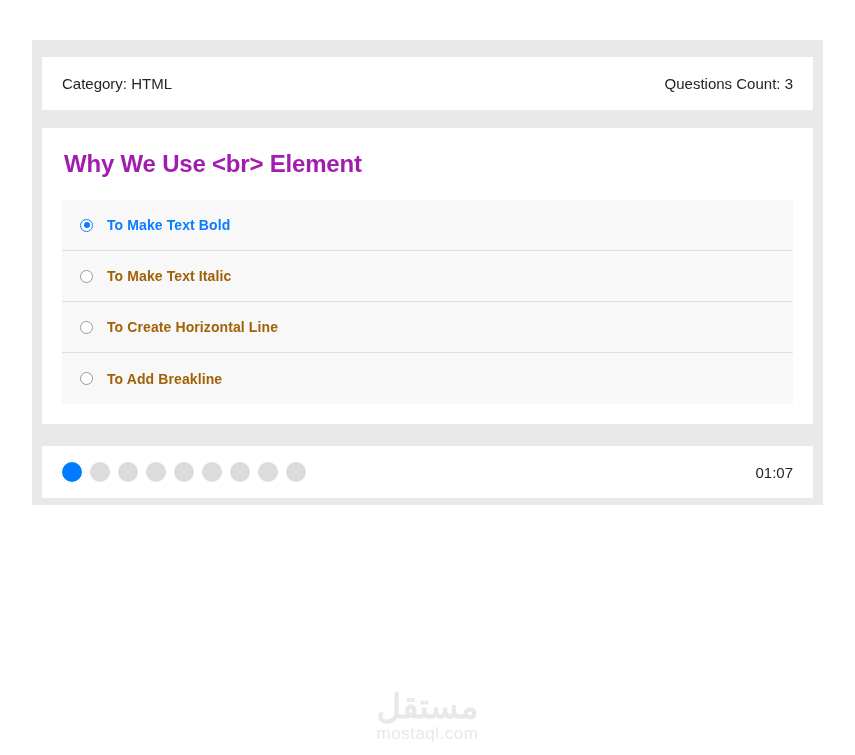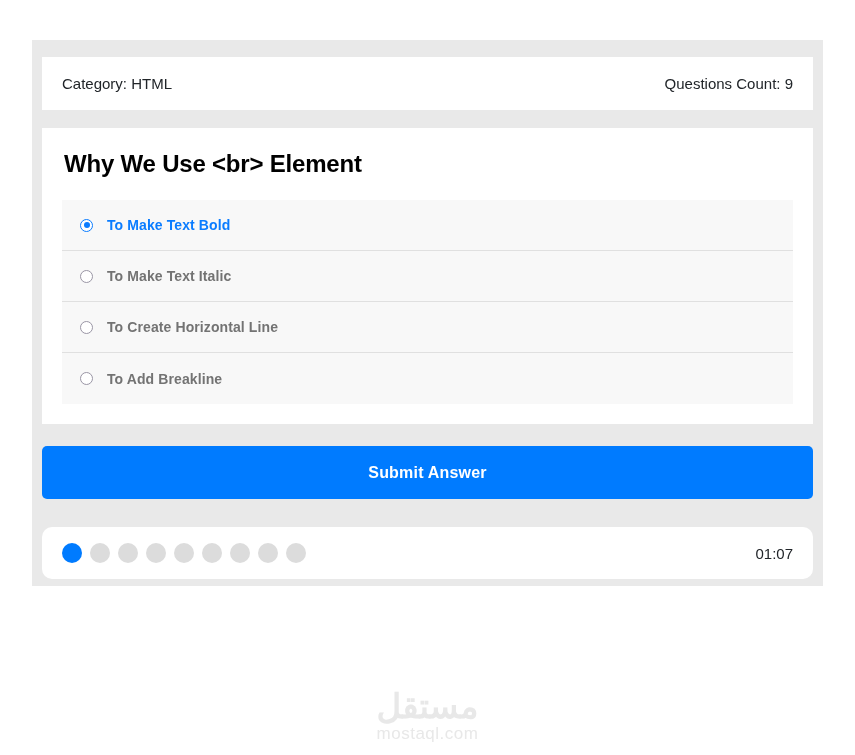--- a/index.html
+++ b/index.html
@@ -46,21 +46,21 @@
   
   .question-card {
     background: #ffffff;
     margin-top: 18px;
     padding: 22px 20px 20px 20px;
     box-sizing: border-box;
   }
   .question-title {
     font-size: 24px;
     font-weight: bold;
-    color: #000000;
+    color: #a21caf;
     margin: 0 0 22px 2px;
     letter-spacing: -0.2px;
   }
 
   
   .options-list {
     border: 0;
     text-align: center;
   }
   .option-row {
@@ -98,21 +98,21 @@
     width: 6px;
     height: 6px;
     margin-left: -3px;
     margin-top: -3px;
     border-radius: 50%;
     background: #0a7cff;
   }
   .option-label {
     font-size: 14px;
     font-weight: bold;
-    color: #737373;
+    color: #a16207;
     letter-spacing: 0.1px;
   }
   .option-row.selected .option-label {
     color: #0a7cff;
   }
 
   
   .submit-button {
     display: block;
     width: 100%;
@@ -125,28 +125,27 @@
     border: 0;
     border-radius: 5px;
     cursor: pointer;
     font-family: "Liberation Sans", sans-serif;
     letter-spacing: 0.2px;
   }
 
   
   .footer-card {
     background: #ffffff;
-    margin-top: 28px;
+    margin-top: 22px;
     height: 52px;
     display: flex;
     align-items: center;
     justify-content: space-between;
     padding: 0 20px;
     box-sizing: border-box;
-    border-radius: 10px;
   }
   .dots {
     display: flex;
     align-items: center;
     gap: 8px;
   }
   .dot {
     width: 20px;
     height: 20px;
     border-radius: 50%;
@@ -182,21 +181,21 @@
     letter-spacing: 0.5px;
   }
 </style>
 </head>
 <body>
 
 <div class="quiz-shell">
 
   <div class="header-card">
     <span class="header-text">Category: HTML</span>
-    <span class="header-text">Questions Count: 9</span>
+    <span class="header-text">Questions Count: 3</span>
   </div>
 
   <div class="question-card">
     <h1 class="question-title">Why We Use &lt;br&gt; Element</h1>
 
     <div class="options-list">
         <div class="option-row selected">
           <span class="radio"></span>
           <span class="option-label">To Make Text Bold</span>
         </div>
@@ -208,21 +207,20 @@
           <span class="radio"></span>
           <span class="option-label">To Create Horizontal Line</span>
         </div>
         <div class="option-row">
           <span class="radio"></span>
           <span class="option-label">To Add Breakline</span>
         </div>
       </div>
   </div>
 
-  <button class="submit-button">Submit Answer</button>
 
   <div class="footer-card">
     <div class="dots">
         <span class="dot active"></span>
         <span class="dot"></span>
         <span class="dot"></span>
         <span class="dot"></span>
         <span class="dot"></span>
         <span class="dot"></span>
         <span class="dot"></span>

